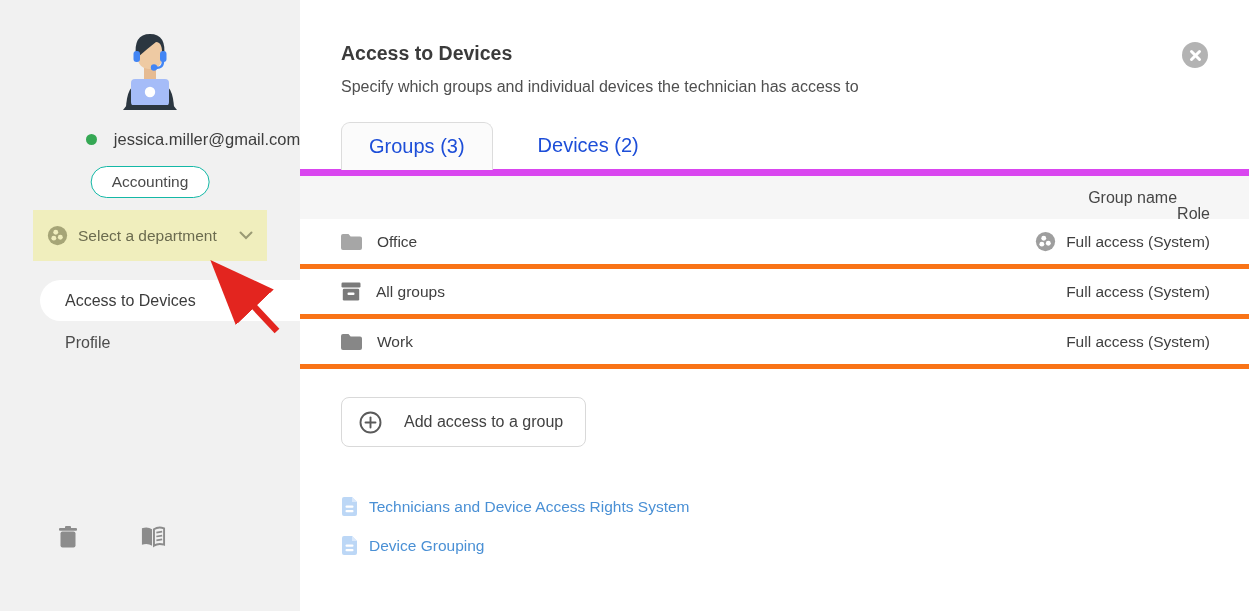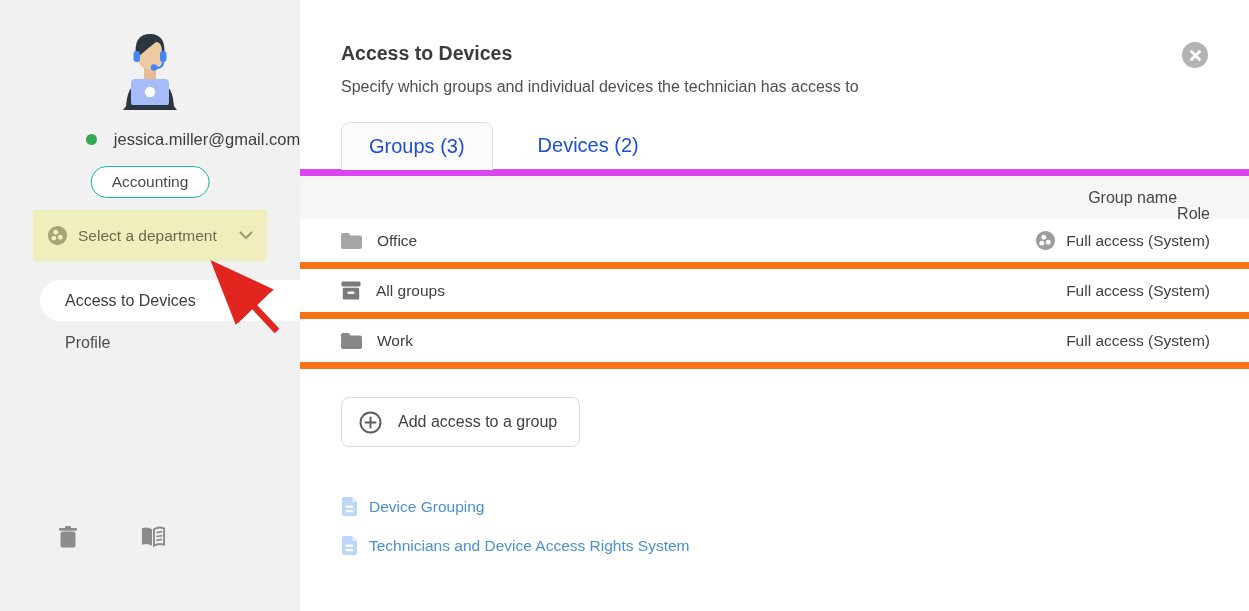--- a/index.html
+++ b/index.html
@@ -45,28 +45,28 @@
   .tab.active { background:#fbfbfb; border:1px solid #dcdcdc; border-bottom:none;
     border-radius:9px 9px 0 0; padding:12px 27px; margin-bottom:-1px; position:relative; z-index:2; }
   .tab.inactive { padding:12px 25px; margin-left:20px; }
 
   .table { margin-left:-41px; }
   .table-header { height:50px; background:#f6f6f6; border-top:7px solid #d946ef;
     display:flex; align-items:center; padding:0 39px 0 41px; font-size:16px; color:#464646;text-align:right; }
   .col-name { flex:1 1 auto; }
   .col-role { flex:0 0 auto;margin-top:32px; }
   .table-row { height:50px; display:flex; align-items:center; padding:0 39px 0 41px;
-    border-bottom:7px solid #f97316; background:#ffffff; }
+    border-bottom:5px solid #f97316; background:#ffffff; }
   .row-left { display:flex; align-items:center; gap:15px; flex:1 1 auto; }
   .row-name { font-size:15.5px; color:#3f3f3f; }
   .row-right { display:flex; align-items:center; gap:10px; }
   .row-role { font-size:15.5px; color:#3f3f3f; }
 
   .add-btn { margin-top:28px; height:50px; background:#ffffff; border:1px solid #d9d9d9;
-    border-radius:8px; display:inline-flex; align-items:center; gap:16px; padding:0 22px 0 17px;
+    border-radius:8px; display:inline-flex; align-items:center; gap:22px; padding:0 22px 0 17px;
     font-size:16px; color:#424242; cursor:pointer; font-family:inherit; }
 
   .links { margin-top:49px; }
   .link-row { display:flex; align-items:center; gap:11px; margin-bottom:18px; cursor:pointer; }
   .link-text { font-size:15.5px; color:#4a90d5; }
 </style>
 </head>
 <body>
 
 <div class="app">
@@ -239,29 +239,29 @@
     <div class="links">
       <div class="link-row">
         <span style="display:flex;">
           <svg width="17" height="21" viewBox="0 0 17 21">
             <path d="M1,3 Q1,1 3,1 L11,1 L16,6 L16,18 Q16,20 14,20 L3,20 Q1,20 1,18 Z" fill="#bcd7f6"></path>
             <path d="M11,1 L16,6 L11,6 Z" fill="#dbe9fb"></path>
             <rect x="4.5" y="9.5" width="8" height="2.2" rx="1" fill="#ffffff"></rect>
             <rect x="4.5" y="14" width="8" height="2.2" rx="1" fill="#ffffff"></rect>
           </svg>
         </span>
-        <span class="link-text">Device Grouping</span>
+        <span class="link-text">Technicians and Device Access Rights System</span>
       </div>
       <div class="link-row">
         <span style="display:flex;">
           <svg width="17" height="21" viewBox="0 0 17 21">
             <path d="M1,3 Q1,1 3,1 L11,1 L16,6 L16,18 Q16,20 14,20 L3,20 Q1,20 1,18 Z" fill="#bcd7f6"></path>
             <path d="M11,1 L16,6 L11,6 Z" fill="#dbe9fb"></path>
             <rect x="4.5" y="9.5" width="8" height="2.2" rx="1" fill="#ffffff"></rect>
             <rect x="4.5" y="14" width="8" height="2.2" rx="1" fill="#ffffff"></rect>
           </svg>
         </span>
-        <span class="link-text">Technicians and Device Access Rights System</span>
+        <span class="link-text">Device Grouping</span>
       </div>
     </div>
 
   </div>
 </div>
 
 </body></html>

